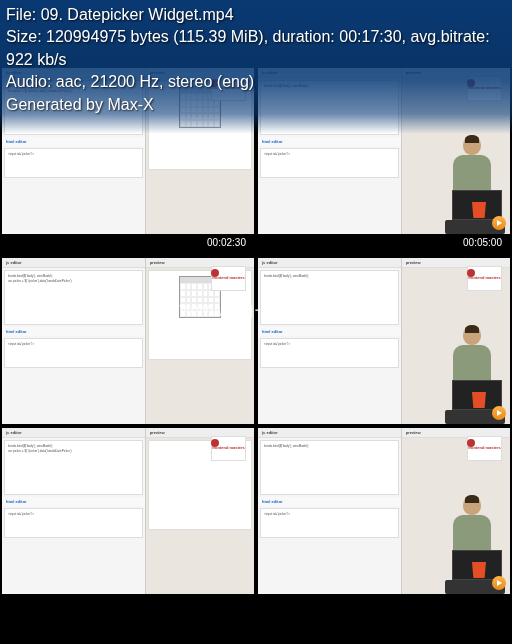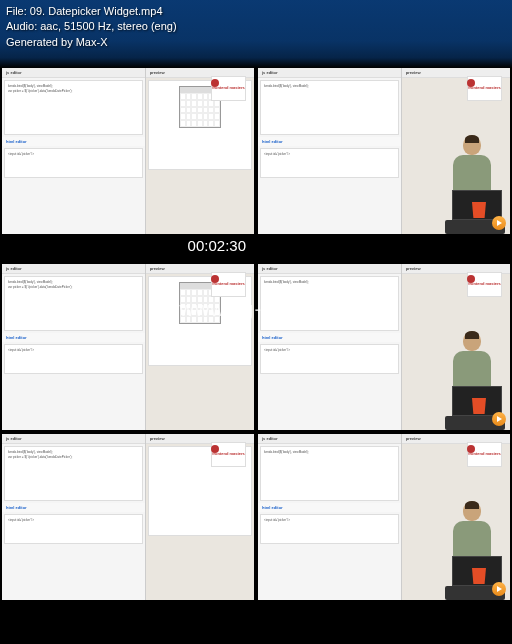--- a/index.html
+++ b/index.html
@@ -11,21 +11,21 @@
     overflow: hidden;
     position: relative;
   }
   .info-block {
     position: absolute;
     top: 0;
     left: 0;
     right: 0;
     background: linear-gradient(180deg, rgba(10,60,120,0.95) 0%, rgba(10,60,120,0.85) 60%, rgba(10,60,120,0.6) 85%, rgba(10,60,120,0) 100%);
     color: #fff;
-    font-size: 11px;
+    font-size: 16px;
     padding: 4px 6px 18px 6px;
     line-height: 1.4;
     z-index: 10;
     text-shadow: 1px 1px 2px rgba(0,0,0,0.8);
   }
   .grid {
     position: absolute;
     top: 66px;
     left: 0;
     right: 0;
@@ -222,21 +222,21 @@
   }
   .play-btn::after {
     content: '';
     border-left: 5px solid #fff;
     border-top: 3px solid transparent;
     border-bottom: 3px solid transparent;
     margin-left: 1px;
   }
   .timestamp {
     color: #fff;
-    font-size: 15px;
+    font-size: 10px;
     text-align: right;
     padding: 3px 8px 6px 0;
     background: #000;
   }
   .watermark {
     position: absolute;
     top: 48%;
     left: 50%;
     transform: translate(-50%, -50%);
     font-size: 20px;
@@ -253,21 +253,22 @@
     font-weight: bold;
     padding: 2px 4px;
     background: #f8f8f8;
   }
 </style>
 </head>
 <body>
 
 <div class="info-block">
   <div>File: 09. Datepicker Widget.mp4</div>
-  <div>Audio: aac, 51500 Hz, stereo (eng)</div>
+  <div>Size: 120994975 bytes (115.39 MiB), duration: 00:17:30, avg.bitrate: 922 kb/s</div>
+  <div>Audio: aac, 21200 Hz, stereo (eng)</div>
   <div>Generated by Max-X</div>
 </div>
 
 <div class="watermark">www.cg-ku.com</div>
 
 <div class="grid">
 
   <div class="thumb-wrap">
     <div class="thumb">
       <div class="left-pane">
@@ -346,20 +347,21 @@
         <div class="person">
             <div class="head"></div>
             <div class="body-shape"></div>
           </div>
         <div class="laptop-screen"></div>
         <div class="laptop"></div>
         <div class="html5-badge"></div>
         <div class="play-btn"></div>
       </div>
     </div>
+    <div class="timestamp">00:05:00</div>
   </div>
 
   <div class="thumb-wrap">
     <div class="thumb">
       <div class="left-pane">
         <div class="editor-header">js editor</div>
         <div class="code-area">kendo.bind($('body'), viewModel);<br>var picker = $('#picker').data('kendoDatePicker');</div>
         <div class="html-editor-label">html editor</div>
         <div class="code-area-lower">&lt;input id="picker"/&gt;</div>
       </div>

